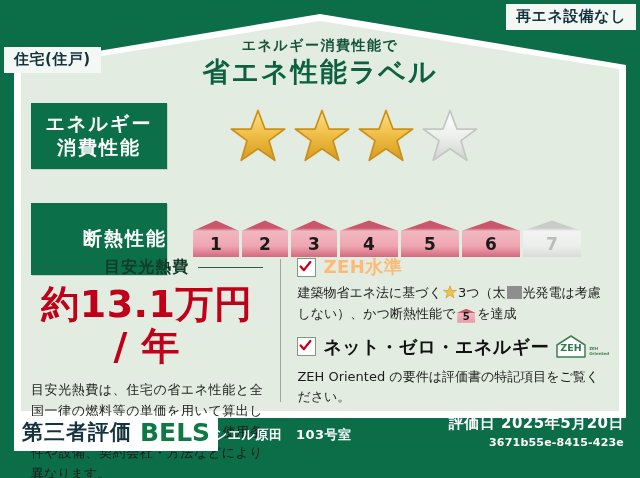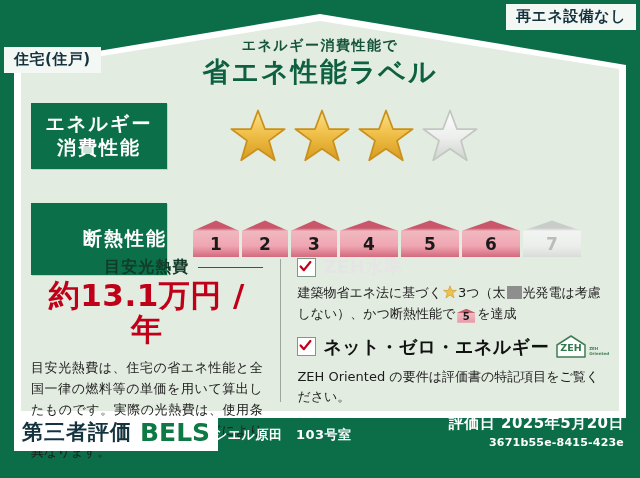--- a/index.html
+++ b/index.html
@@ -167,25 +167,25 @@
   .cost-head .cost-title {
     color: #123b2a;
     font-size: 16px;
     font-weight: bold;
     letter-spacing: 1px;
     padding: 0 9px;
     white-space: nowrap;
   }
   .cost-value {
     color: #c00018;
-    font-size: 31px;
+    font-size: 38px;
     font-weight: bold;
     text-align: center;
     letter-spacing: 0.5px;
-    margin-top: 0;
+    margin-top: 6px;
     line-height: 1.1;
   }
   .cost-note {
     color: #1b1b1b;
     font-size: 13px;
     line-height: 1.62;
     margin-top: 11px;
     text-align: justify;
   }
 
@@ -198,21 +198,21 @@
     width: 17px;
     height: 17px;
     border: 1px solid #7d9a87;
     background: #ffffff;
     margin-right: 7px;
     flex: none;
     position: relative;
   }
   .checkbox svg { position: absolute; left: 1px; top: 1px; }
   .check-title {
-    color: #e5e5e5;
+    color: #fdba74;
     font-size: 18px;
     font-weight: bold;
     letter-spacing: 0.5px;
     white-space: nowrap;
   }
   .check-title.black { color: #111111; }
   .right-body {
     color: #1b1b1b;
     font-size: 13px;
     line-height: 1.6;

